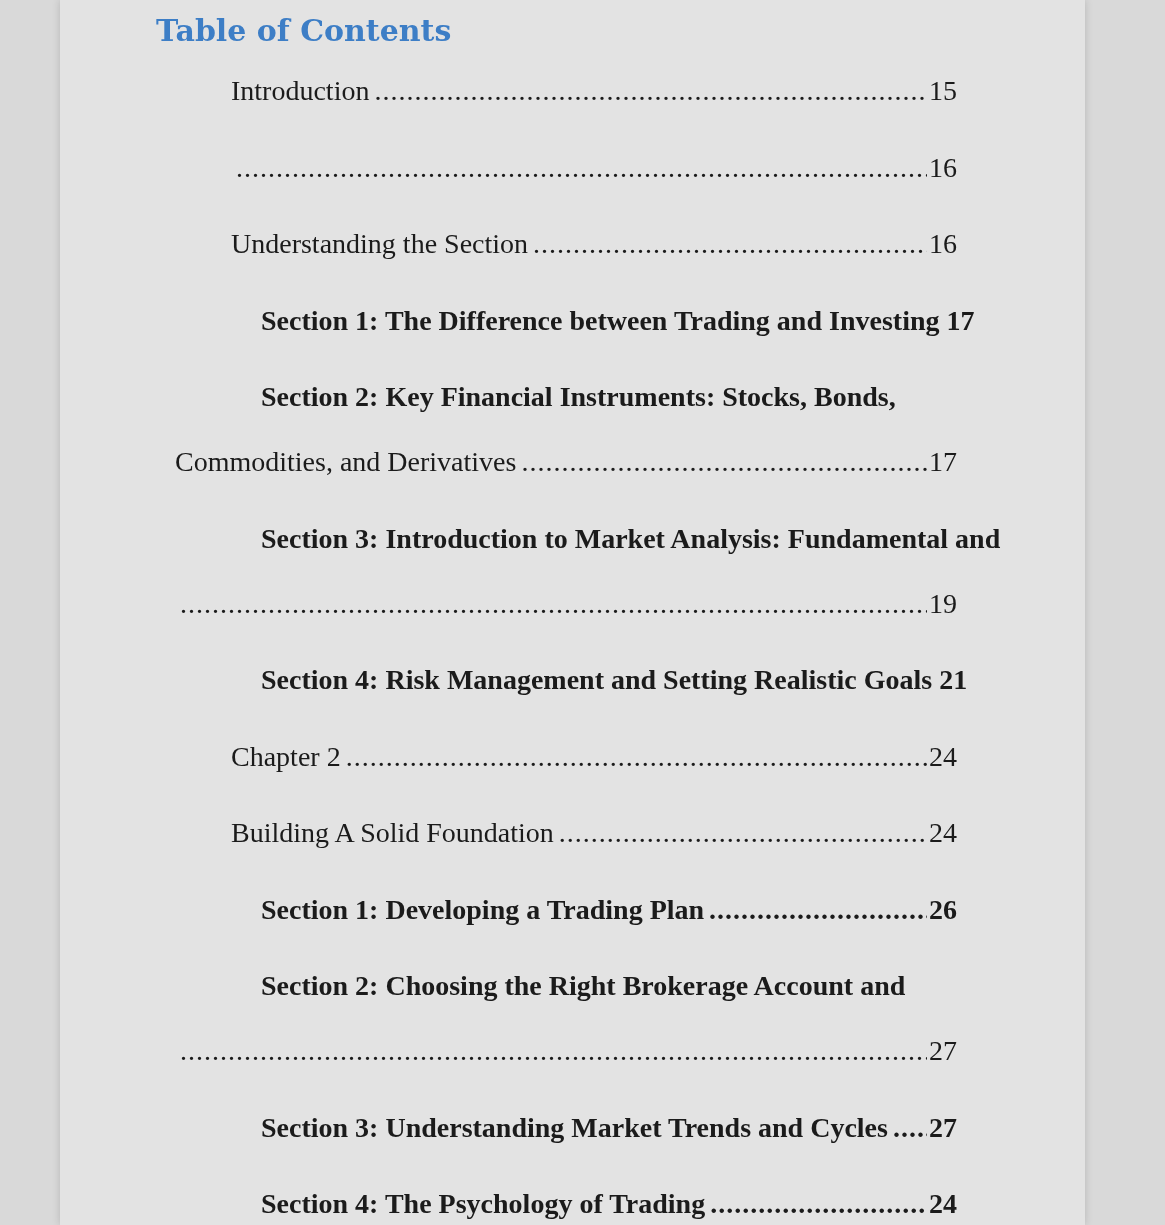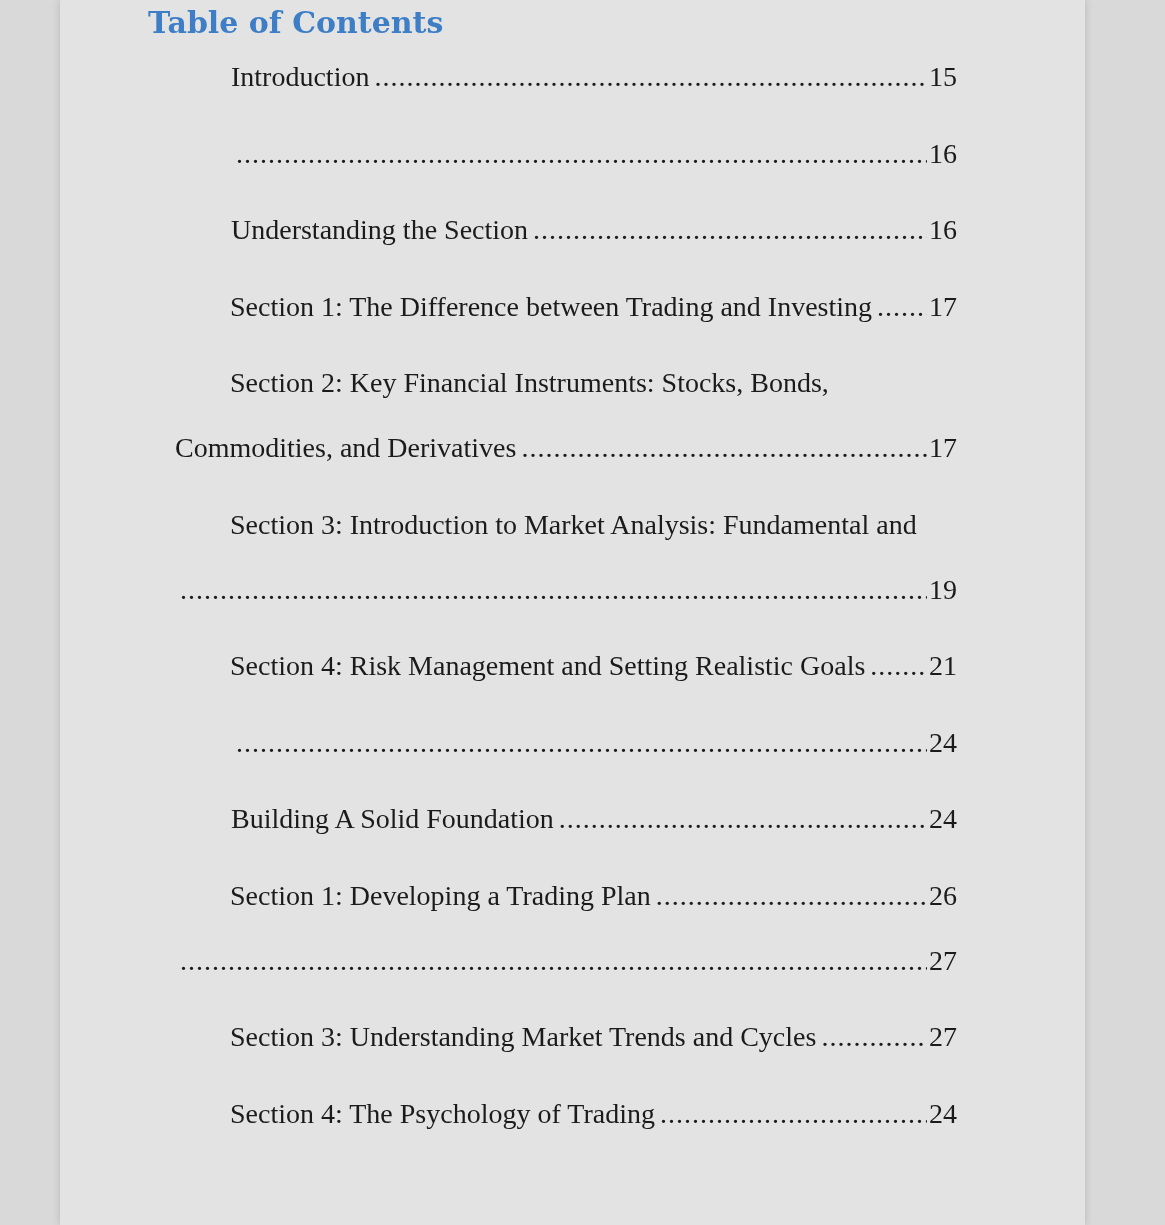--- a/index.html
+++ b/index.html
@@ -19,42 +19,42 @@
   .page{
     position:absolute;
     left:60px;top:0;
     width:1025px;height:1225px;
     background:var(--page);
     box-shadow:0 0 8px rgba(0,0,0,0.16);
     box-sizing:border-box;
     padding:0 128px 0 88px;
   }
   .title{
-    margin:0;
+    margin:8px;
     padding-top:3px;
     font-family:"DejaVu Serif",serif;
     font-weight:bold;
     font-size:30px;
     line-height:39px;
     color:var(--title);
   }
   .rows{margin-top:2px;}
   .row{
     display:flex;
     align-items:baseline;
     height:65px;
     line-height:65px;
     font-size:28px;
     color:var(--text);
   }
   .row.para{margin-top:11.5px;}
   .rows .row:first-child{margin-top:0;}
   .lvl-cont{margin-left:27px;}
   .lvl-level1{margin-left:83px;}
-  .lvl-level2{margin-left:82px;}
+  .lvl-level2{margin-left:113px;font-weight:bold;}
   .txt{white-space:pre;flex:0 0 auto;}
   .dots{
     flex:1 1 0;
     min-width:0;
     overflow:hidden;
     white-space:nowrap;
     margin-left:5px;
     margin-right:2px;
     letter-spacing:1px;
   }
@@ -99,32 +99,36 @@
       <div class="row lvl-cont">
         <span class="dots">................................................................................................................................................................</span>
         <span class="num">19</span>
       </div>
       <div class="row lvl-level2 para">
         <span class="txt">Section 4: Risk Management and Setting Realistic Goals</span>
         <span class="dots">................................................................................................................................................................</span>
         <span class="num">21</span>
       </div>
       <div class="row lvl-level1 para">
+        <span class="txt">Chapter 2</span>
         <span class="dots">................................................................................................................................................................</span>
         <span class="num">24</span>
       </div>
       <div class="row lvl-level1 para">
         <span class="txt">Building A Solid Foundation</span>
         <span class="dots">................................................................................................................................................................</span>
         <span class="num">24</span>
       </div>
       <div class="row lvl-level2 para">
         <span class="txt">Section 1: Developing a Trading Plan</span>
         <span class="dots">................................................................................................................................................................</span>
         <span class="num">26</span>
+      </div>
+      <div class="row lvl-level2 para">
+        <span class="txt">Section 2: Choosing the Right Brokerage Account and</span>
       </div>
       <div class="row lvl-cont">
         <span class="dots">................................................................................................................................................................</span>
         <span class="num">27</span>
       </div>
       <div class="row lvl-level2 para">
         <span class="txt">Section 3: Understanding Market Trends and Cycles</span>
         <span class="dots">................................................................................................................................................................</span>
         <span class="num">27</span>
       </div>

